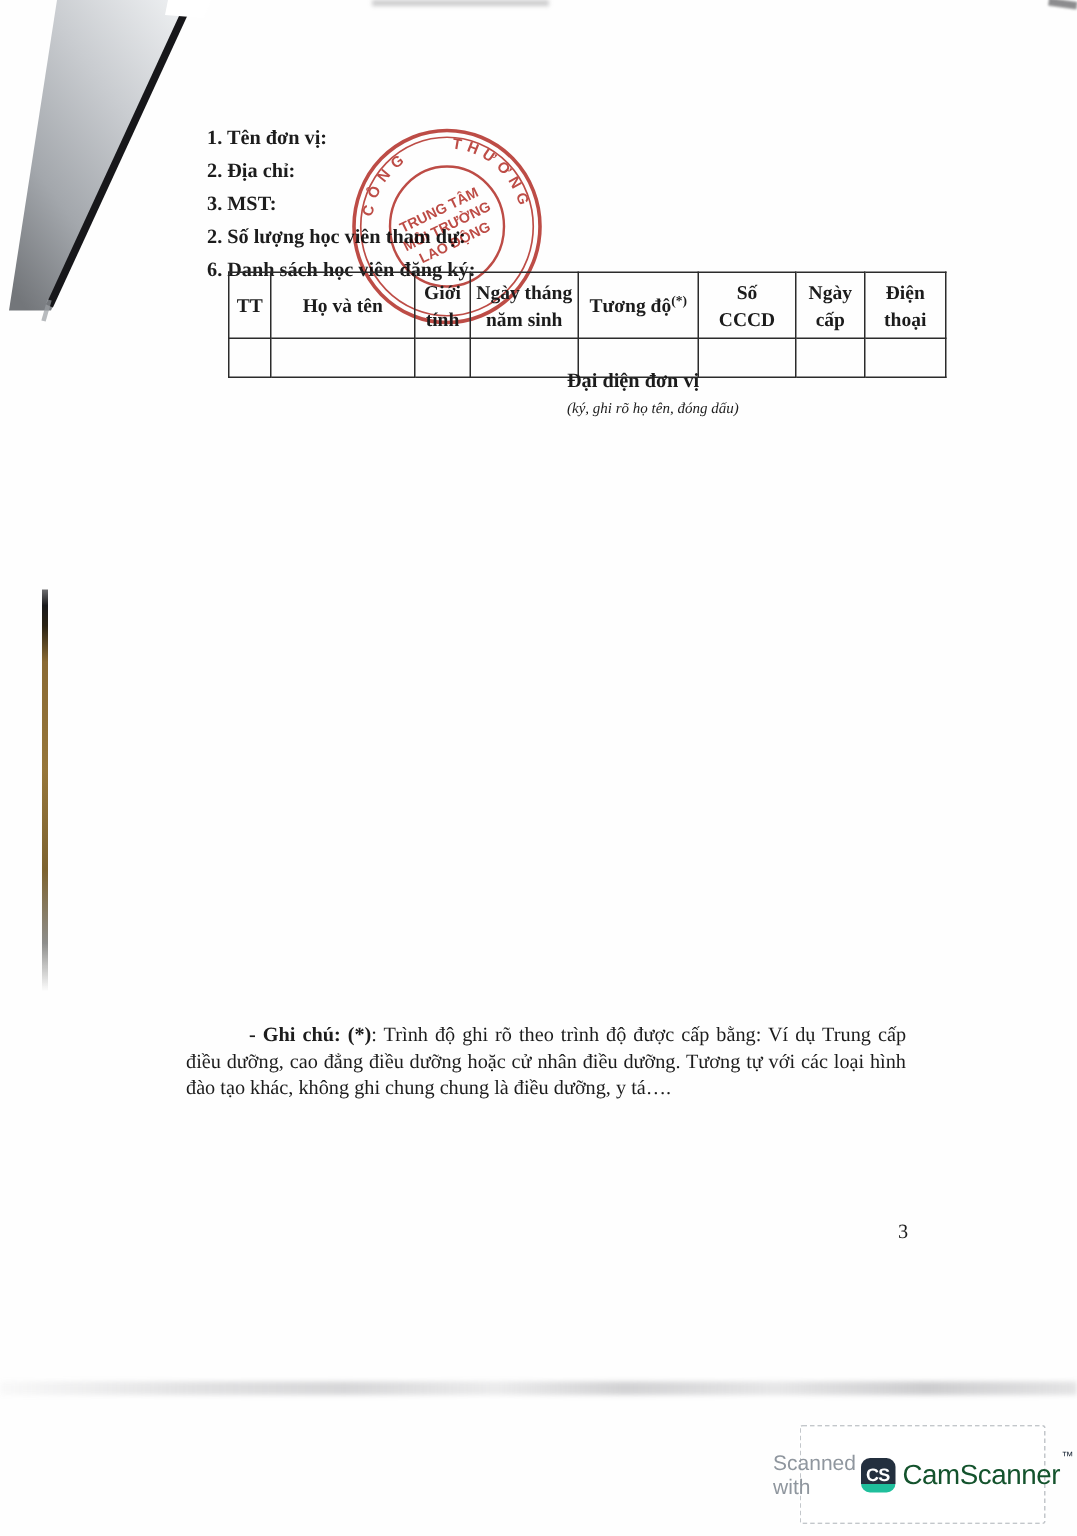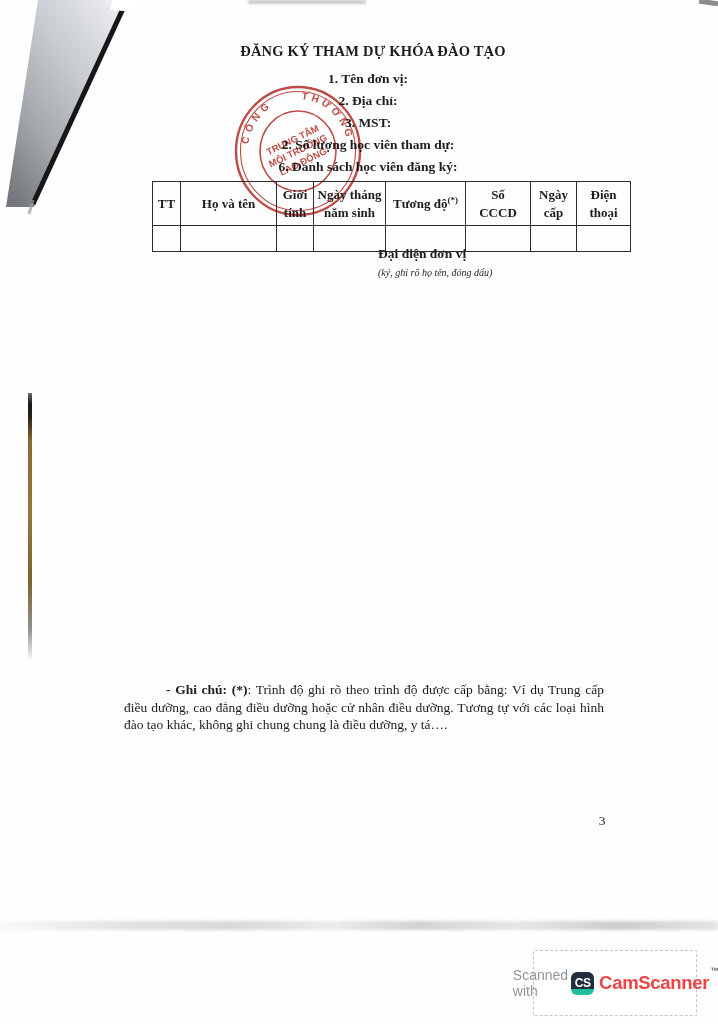--- a/index.html
+++ b/index.html
@@ -18,21 +18,21 @@
   .binding-line{position:absolute;left:28px;top:393px;width:4px;height:268px;
     background:linear-gradient(180deg,#6e6e70 0%,#19191b 4%,#2a2314 9%,#8a6a33 18%,#96763a 45%,#7d6330 70%,#8e8e8c 88%,rgba(160,160,158,0) 100%);
     filter:blur(.3px);}
   .bottom-smudge{position:absolute;left:0;top:921px;width:718px;height:9px;
     background:linear-gradient(90deg,rgba(125,125,130,.04) 0%,rgba(125,125,130,.22) 18%,rgba(125,125,130,.30) 32%,rgba(125,125,130,.14) 46%,rgba(125,125,130,.34) 58%,rgba(125,125,130,.18) 72%,rgba(125,125,130,.38) 86%,rgba(125,125,130,.20) 100%);
     filter:blur(1.6px);}
 
   
   .doc-title{position:absolute;left:134px;top:43px;width:478px;text-align:center;
     font-weight:bold;font-size:14.5px;letter-spacing:.2px;}
-  .field-list{position:absolute;left:138px;top:70px;width:460px;text-align:center;}
+  .field-list{position:absolute;left:138px;top:83px;width:460px;}
   .field-line{font-weight:bold;font-size:13.5px;height:22px;line-height:18px;}
 
   
   .stamp{position:absolute;left:230px;top:82px;width:136px;height:138px;
     mix-blend-mode:multiply;opacity:.88;filter:blur(.2px);}
 
   
   .reg-table{position:absolute;left:152px;top:181px;border-collapse:collapse;
     table-layout:fixed;width:478px;border-radius:15px;}
   .reg-table th,.reg-table td{border:1.6px solid #2b2b2b;padding:1px 2px;
@@ -57,21 +57,21 @@
   .cs-badge{position:absolute;left:533px;top:950px;width:162px;height:64px;
     border:1.6px dashed #c3c7cb;border-radius:2px;background:#fff;
     display:flex;flex-direction:row;align-items:center;justify-content:center;
     font-family:"Liberation Sans","DejaVu Sans",sans-serif;gap:3px;}
   .cs-line1{color:#8f969e;font-size:14px;}
   .cs-row{display:flex;gap:5px;}
   .cs-logo{width:23px;height:23px;border-radius:6px;color:#fff;
     background:linear-gradient(180deg,#232f3e 0%,#232f3e 76%,#1fbf9c 76%,#1fbf9c 100%);
     display:flex;align-items:center;justify-content:center;
     font-size:12px;font-weight:bold;letter-spacing:-.5px;}
-  .cs-brand{color:#ef4444;font-size:18.5px;font-weight:bold;letter-spacing:-.3px;}
+  .cs-brand{color:#14532d;font-size:18.5px;font-weight:normal;letter-spacing:-.3px;}
   .cs-tm{color:#232f3e;font-size:8px;vertical-align:top;position:relative;top:-6px;left:1px;}
 </style>
 </head>
 <body>
 
 <div class="page">
 
   <svg class="corner-artifact" viewBox="0 0 210 218" aria-hidden="true">
     <defs>
       <linearGradient id="cornerGrad" x1="0.9" y1="0" x2="0.1" y2="1">
@@ -84,21 +84,20 @@
     <polygon points="38,0 127,0 34,207 6,207" fill="url(#cornerGrad)"></polygon>
     <line x1="127" y1="0" x2="33" y2="204" stroke="#17171a" stroke-width="5"></line>
     <line x1="33" y1="200" x2="29" y2="214" stroke="#9b9fa3" stroke-width="3" opacity=".7"></line>
     <polygon points="112,0 141,0 136,12 110,10" fill="#ffffff"></polygon>
   </svg>
   <div class="top-smudge"></div>
   <div class="topright-mark"></div>
   <div class="binding-line"></div>
   <div class="bottom-smudge"></div>
 
-  <div class="doc-title">ĐĂNG KÝ THAM DỰ KHÓA ĐÀO TẠO</div>
 
   <div class="field-list">
     <div class="field-line">1. Tên đơn vị:</div>
     <div class="field-line">2. Địa chỉ:</div>
     <div class="field-line">3. MST:</div>
     <div class="field-line">2. Số lượng học viên tham dự:</div>
     <div class="field-line">6. Danh sách học viên đăng ký:</div>
   </div>
 
   <svg class="stamp" viewBox="0 0 136 138" aria-hidden="true">

